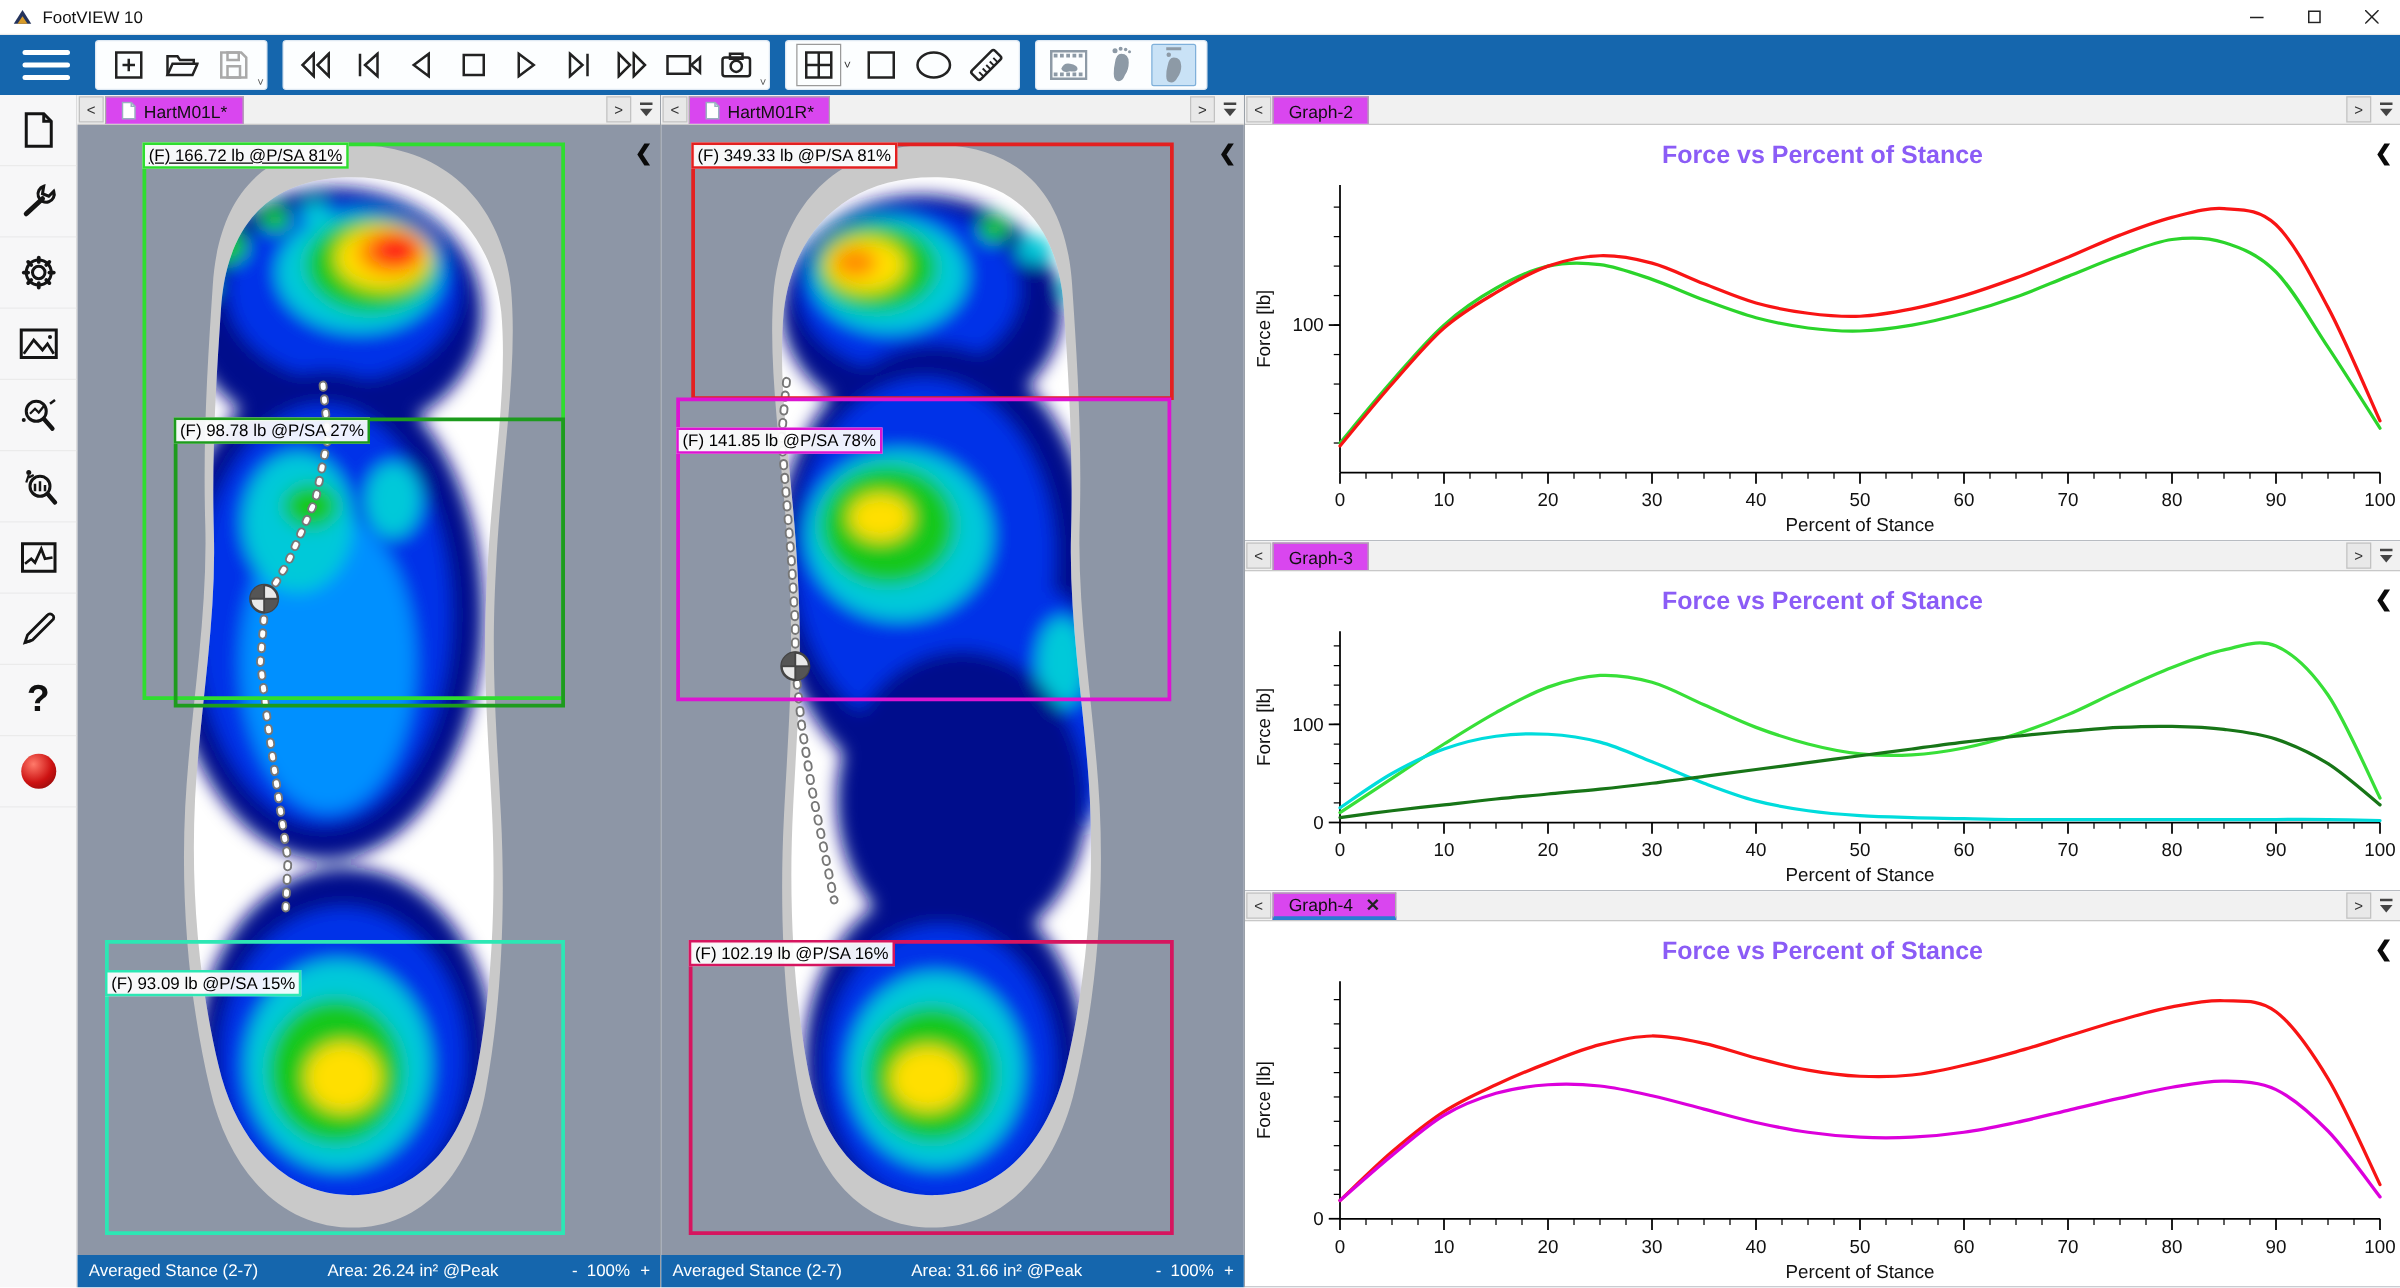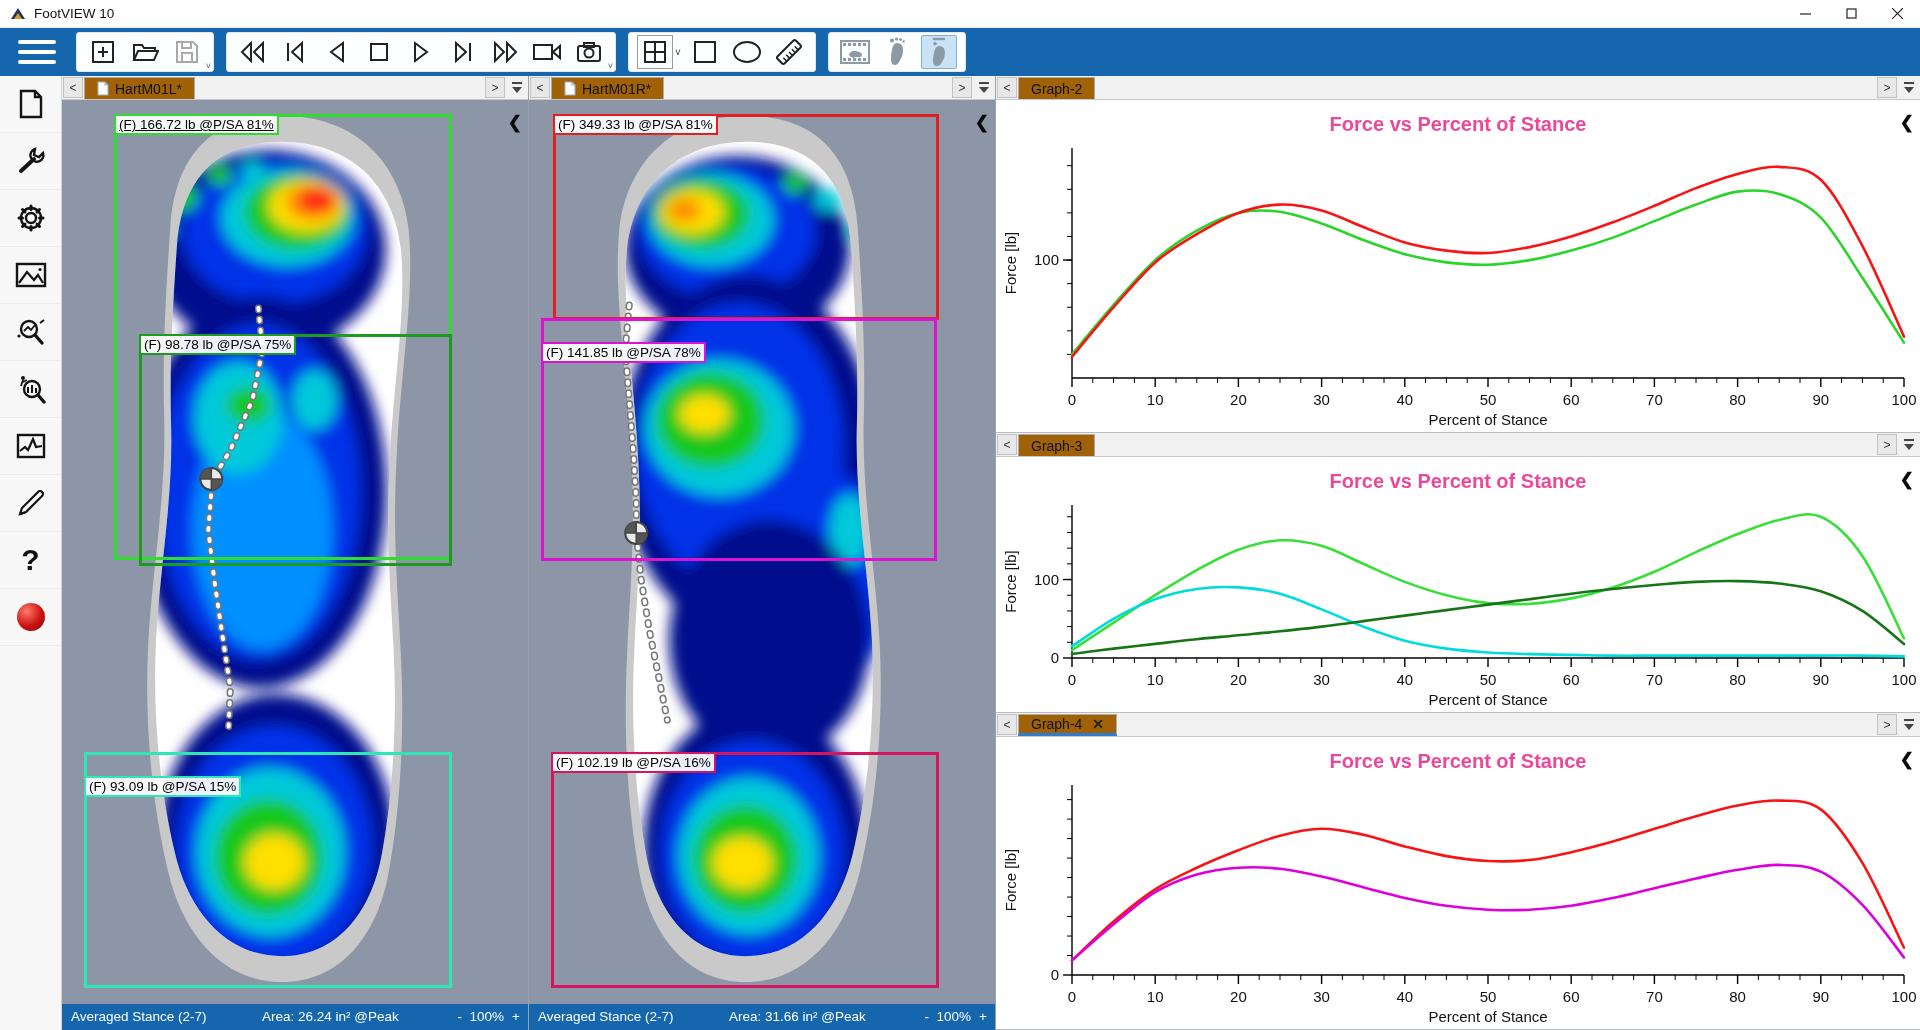--- a/index.html
+++ b/index.html
@@ -33,21 +33,21 @@
   .recball { width:28px; height:28px; border-radius:50%;
      background:radial-gradient(circle at 35% 30%, #ff7a6a, #cd1212 55%, #7c0808); }
 
   .panel { width:467px; border-right:1px solid #9aa0a8; display:flex; flex-direction:column; background:#fff; }
   .graphcol { flex:1; display:flex; flex-direction:column; }
 
   
   .tabstrip { height:24px; background:#f1f1f1; display:flex; align-items:stretch; border-bottom:1px solid #c8c8c8; }
   .ts-btn { width:20px; display:flex; align-items:center; justify-content:center;
     background:#e8e8e8; border:1px solid #c2c2c2; color:#333; font-size:12px; margin:1px; }
-  .tab { display:flex; align-items:center; gap:6px; background:#a16207; border:1px solid #ababab; border-bottom:none;
+  .tab { display:flex; align-items:center; gap:6px; background:#d946ef; border:1px solid #ababab; border-bottom:none;
     padding:0 12px; font-size:14px; color:#111; margin-top:1px; }
   .tab.active { border-bottom:3px solid #2b7cd3; font-weight:normal; }
   .tab .closex { font-size:14px; font-weight:bold; color:#222; margin-left:4px; }
   .ts-spacer { flex:1; }
   .menu-tri { width:0; height:0; border-left:5px solid transparent; border-right:5px solid transparent;
     border-top:6px solid #444; margin-top:2px; }
   .menu-bar { width:10px; height:2px; background:#444; margin-bottom:1px; }
   .ts-menu { display:flex; flex-direction:column; align-items:center; justify-content:center; width:20px; margin:1px; }
 
   
@@ -64,21 +64,21 @@
   .sb-stance { left:9px; }
   .sb-area { left:200px; }
   .sb-minus { right:66px; }
   .sb-zoom  { right:24px; }
   .sb-plus  { right:8px; }
 
   
   .gpanel { display:flex; flex-direction:column; border-bottom:1px solid #b8bcc2; background:#fff; }
   .gpanel.g2 { height:357px; } .gpanel.g3 { height:280px; } .gpanel.g4 { flex:1; }
   .gcontent { flex:1; position:relative; display:flex; flex-direction:column; }
-  .gtitle { text-align:center; font-size:20px; font-weight:bold; color:#ec4899; margin-top:13px; }
+  .gtitle { text-align:center; font-size:20px; font-weight:bold; color:#8b5cf6; margin-top:13px; }
   .plotwrap { flex:1; position:relative; }
   .plotwrap svg { position:absolute; inset:0; width:100%; height:100%; }
 </style>
 </head>
 <body>
 
 <div class="titlebar">
   <span class="logo">
     <svg width="16" height="14" viewBox="0 0 16 14">
         <polygon points="1,12 8,1 15,12" fill="#24335c"></polygon>
@@ -410,21 +410,21 @@
           <path d="M0 0 L-11 0 A11 11 0 0 1 0 -11 Z" fill="#555"></path>
           <line x1="-11" y1="0" x2="11" y2="0" stroke="#444" stroke-width="1.5"></line>
           <line x1="0" y1="-11" x2="0" y2="11" stroke="#444" stroke-width="1.5"></line>
         </g>
       </svg>
 
       <div class="regionbox" style="left: 52px; top: 14px; width: 338px; height: 446px; border-color: rgb(47, 221, 47);"></div>
       <div class="regionbox" style="left: 77px; top: 234px; width: 313px; height: 232px; border-color: rgb(29, 155, 29);"></div>
       <div class="regionbox" style="left: 22px; top: 652px; width: 368px; height: 236px; border-color: rgb(45, 231, 180);"></div>
       <div class="chip" style="left: 52px; top: 14px; border-color: rgb(47, 221, 47); text-decoration: underline;">(F) 166.72 lb @P/SA 81%</div>
-      <div class="chip" style="left: 77px; top: 234px; border-color: rgb(29, 155, 29);">(F) 98.78 lb @P/SA 75%</div>
+      <div class="chip" style="left: 77px; top: 234px; border-color: rgb(29, 155, 29);">(F) 98.78 lb @P/SA 27%</div>
       <div class="chip" style="left: 22px; top: 652px; border-color: rgb(45, 231, 180); margin-top: 24px;">(F) 93.09 lb @P/SA 15%</div>
       <div class="collapse">❮</div>
     </div>
 
     <div class="statusbar">
       <span class="sb-stance">Averaged Stance (2-7)</span>
       <span class="sb-area">Area: 26.24 in² @Peak</span>
       <span class="sb-minus">-</span>
       <span class="sb-zoom">100%</span>
       <span class="sb-plus">+</span>

